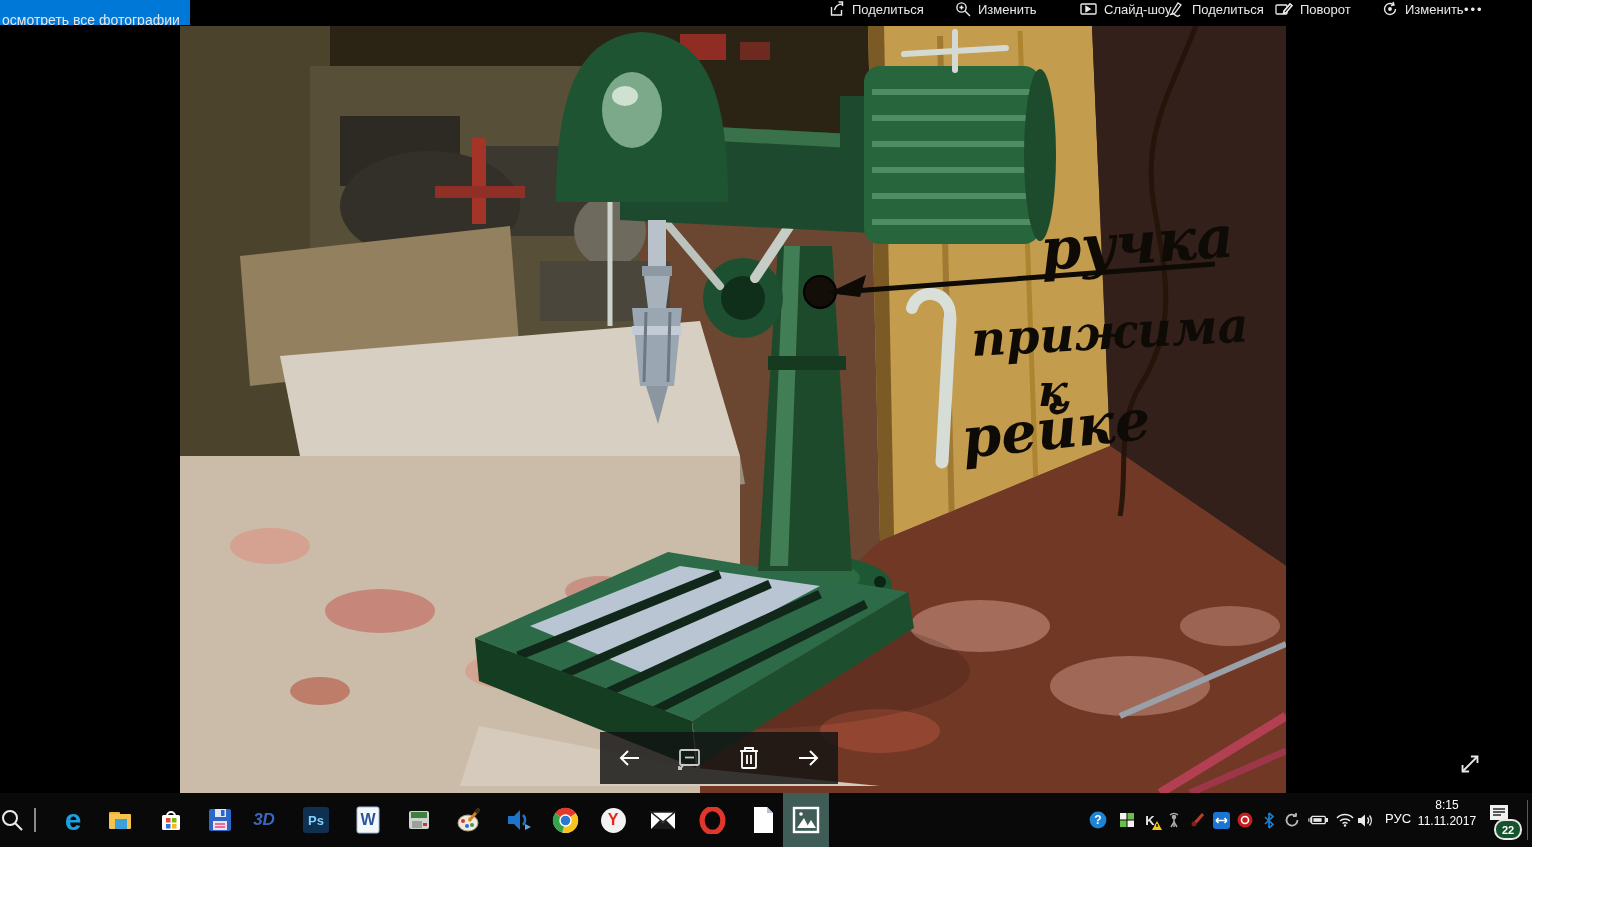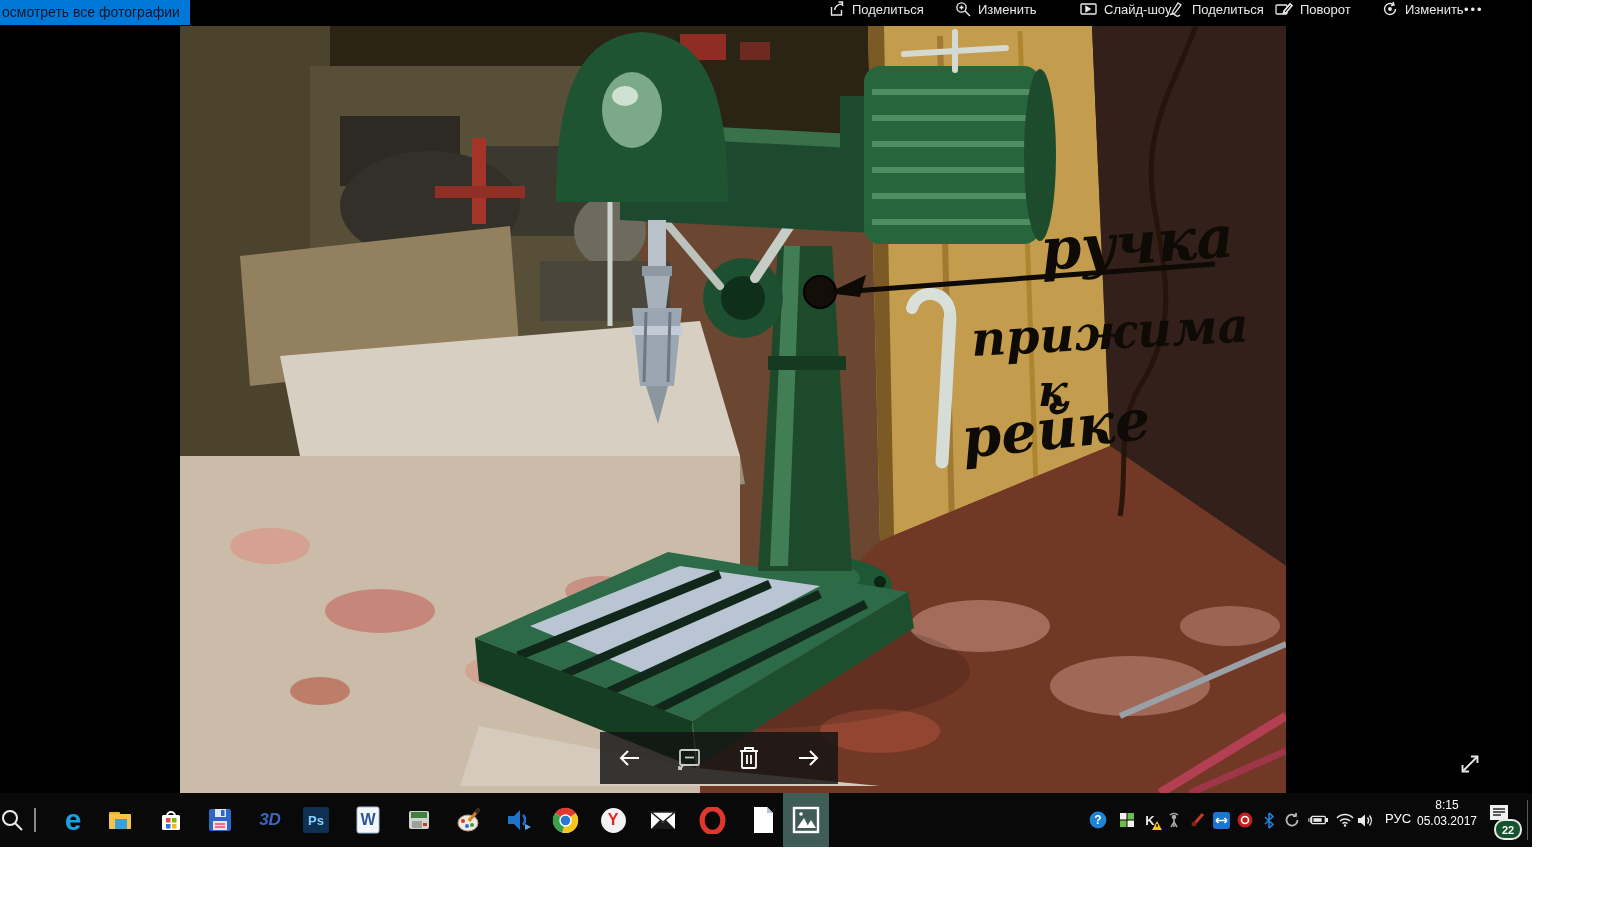--- a/index.html
+++ b/index.html
@@ -1,20 +1,20 @@
 <!DOCTYPE html>
 <html><head>
 <meta charset="utf-8">
 <style>
   html,body{margin:0;padding:0;width:1600px;height:900px;background:#fff;overflow:hidden;
     font-family:"Liberation Sans",sans-serif;-webkit-font-smoothing:antialiased;}
   
   .window{position:absolute;left:0;top:0;width:1532px;height:793px;background:#000;}
-  .back-btn{position:absolute;left:0;top:0;width:190px;height:25px;background:#0078d7;color:#0f172a;
-    border:none;font-size:14px;text-align:left;padding:0 0 0 2px;line-height:25px;cursor:pointer;
+  .back-btn{position:absolute;left:0;top:0;width:190px;height:25px;background:#0078d7;color:#e5e5e5;
+    border:none;font-size:14px;text-align:left;padding:8px 0 0 2px;line-height:25px;cursor:pointer;
     white-space:nowrap;overflow:hidden;font-family:"Liberation Sans",sans-serif;}
   .tb-item{position:absolute;top:0;height:18px;display:flex;align-items:center;gap:7px;
     color:#e9e9e9;font-size:13px;cursor:pointer;white-space:nowrap;}
   .tb-item svg{display:block;}
   .photo{position:absolute;left:180px;top:26px;width:1106px;height:767px;overflow:hidden;}
   .photo svg{display:block;width:100%;height:100%;}
   
   .ctrlbar{position:absolute;left:600px;top:732px;width:238px;height:52px;background:rgba(18,18,18,.82);
     display:flex;align-items:center;justify-content:space-around;}
   .ctrl{width:34px;height:34px;display:flex;align-items:center;justify-content:center;cursor:pointer;}
@@ -305,21 +305,21 @@
       <svg width="26" height="26" viewBox="0 0 26 26">
         <rect x="2" y="2" width="22" height="22" rx="2" fill="#2b66c9"></rect>
         <rect x="8" y="2" width="11" height="8" fill="#dfe8f5"></rect>
         <rect x="14" y="3" width="3.5" height="6" fill="#2b66c9"></rect>
         <rect x="6" y="14" width="14" height="9" fill="#f7dce2"></rect>
         <line x1="8" y1="17" x2="18" y2="17" stroke="#c06" stroke-width="1"></line>
         <line x1="8" y1="20" x2="18" y2="20" stroke="#c06" stroke-width="1"></line>
       </svg>
     </div>
 
-    <div class="tk" style="left:270px">
+    <div class="tk" style="left:264px">
       <span class="glyph" style="color:#3a66c4;font-size:17px;font-style:italic;">3D</span>
     </div>
 
     <div class="tk" style="left:316px">
       <svg width="26" height="26" viewBox="0 0 26 26">
           <rect width="26" height="26" rx="3" fill="#0f3050"></rect>
         </svg>
       <span class="glyph" style="position:absolute;color:#7fd3ff;font-size:13px;">Ps</span>
     </div>
 
@@ -486,21 +486,21 @@
         <polygon points="1,5 4,5 8,1.5 8,13.5 4,10 1,10" fill="#e8e8e8" stroke="none"></polygon>
         <path d="M10.5 4.5a5 5 0 0 1 0 6"></path>
           <path d="M12.5 2.5a8 8 0 0 1 0 10"></path>
       </svg>
     </div>
 
     <div class="lang">РУС</div>
 
     <div class="clock">
       <div>8:15</div>
-      <div>05.03.2017</div>
+      <div>11.11.2017</div>
     </div>
 
     <div class="notif">
       <svg width="22" height="20" viewBox="0 0 22 20">
         <rect x="2" y="1" width="18" height="15" fill="#f0f0f0"></rect>
         <line x1="5" y1="5" x2="17" y2="5" stroke="#333" stroke-width="1.6"></line>
         <line x1="5" y1="8" x2="17" y2="8" stroke="#333" stroke-width="1.6"></line>
         <line x1="5" y1="11" x2="13" y2="11" stroke="#333" stroke-width="1.6"></line>
       </svg>
       <div class="badge">22</div>

